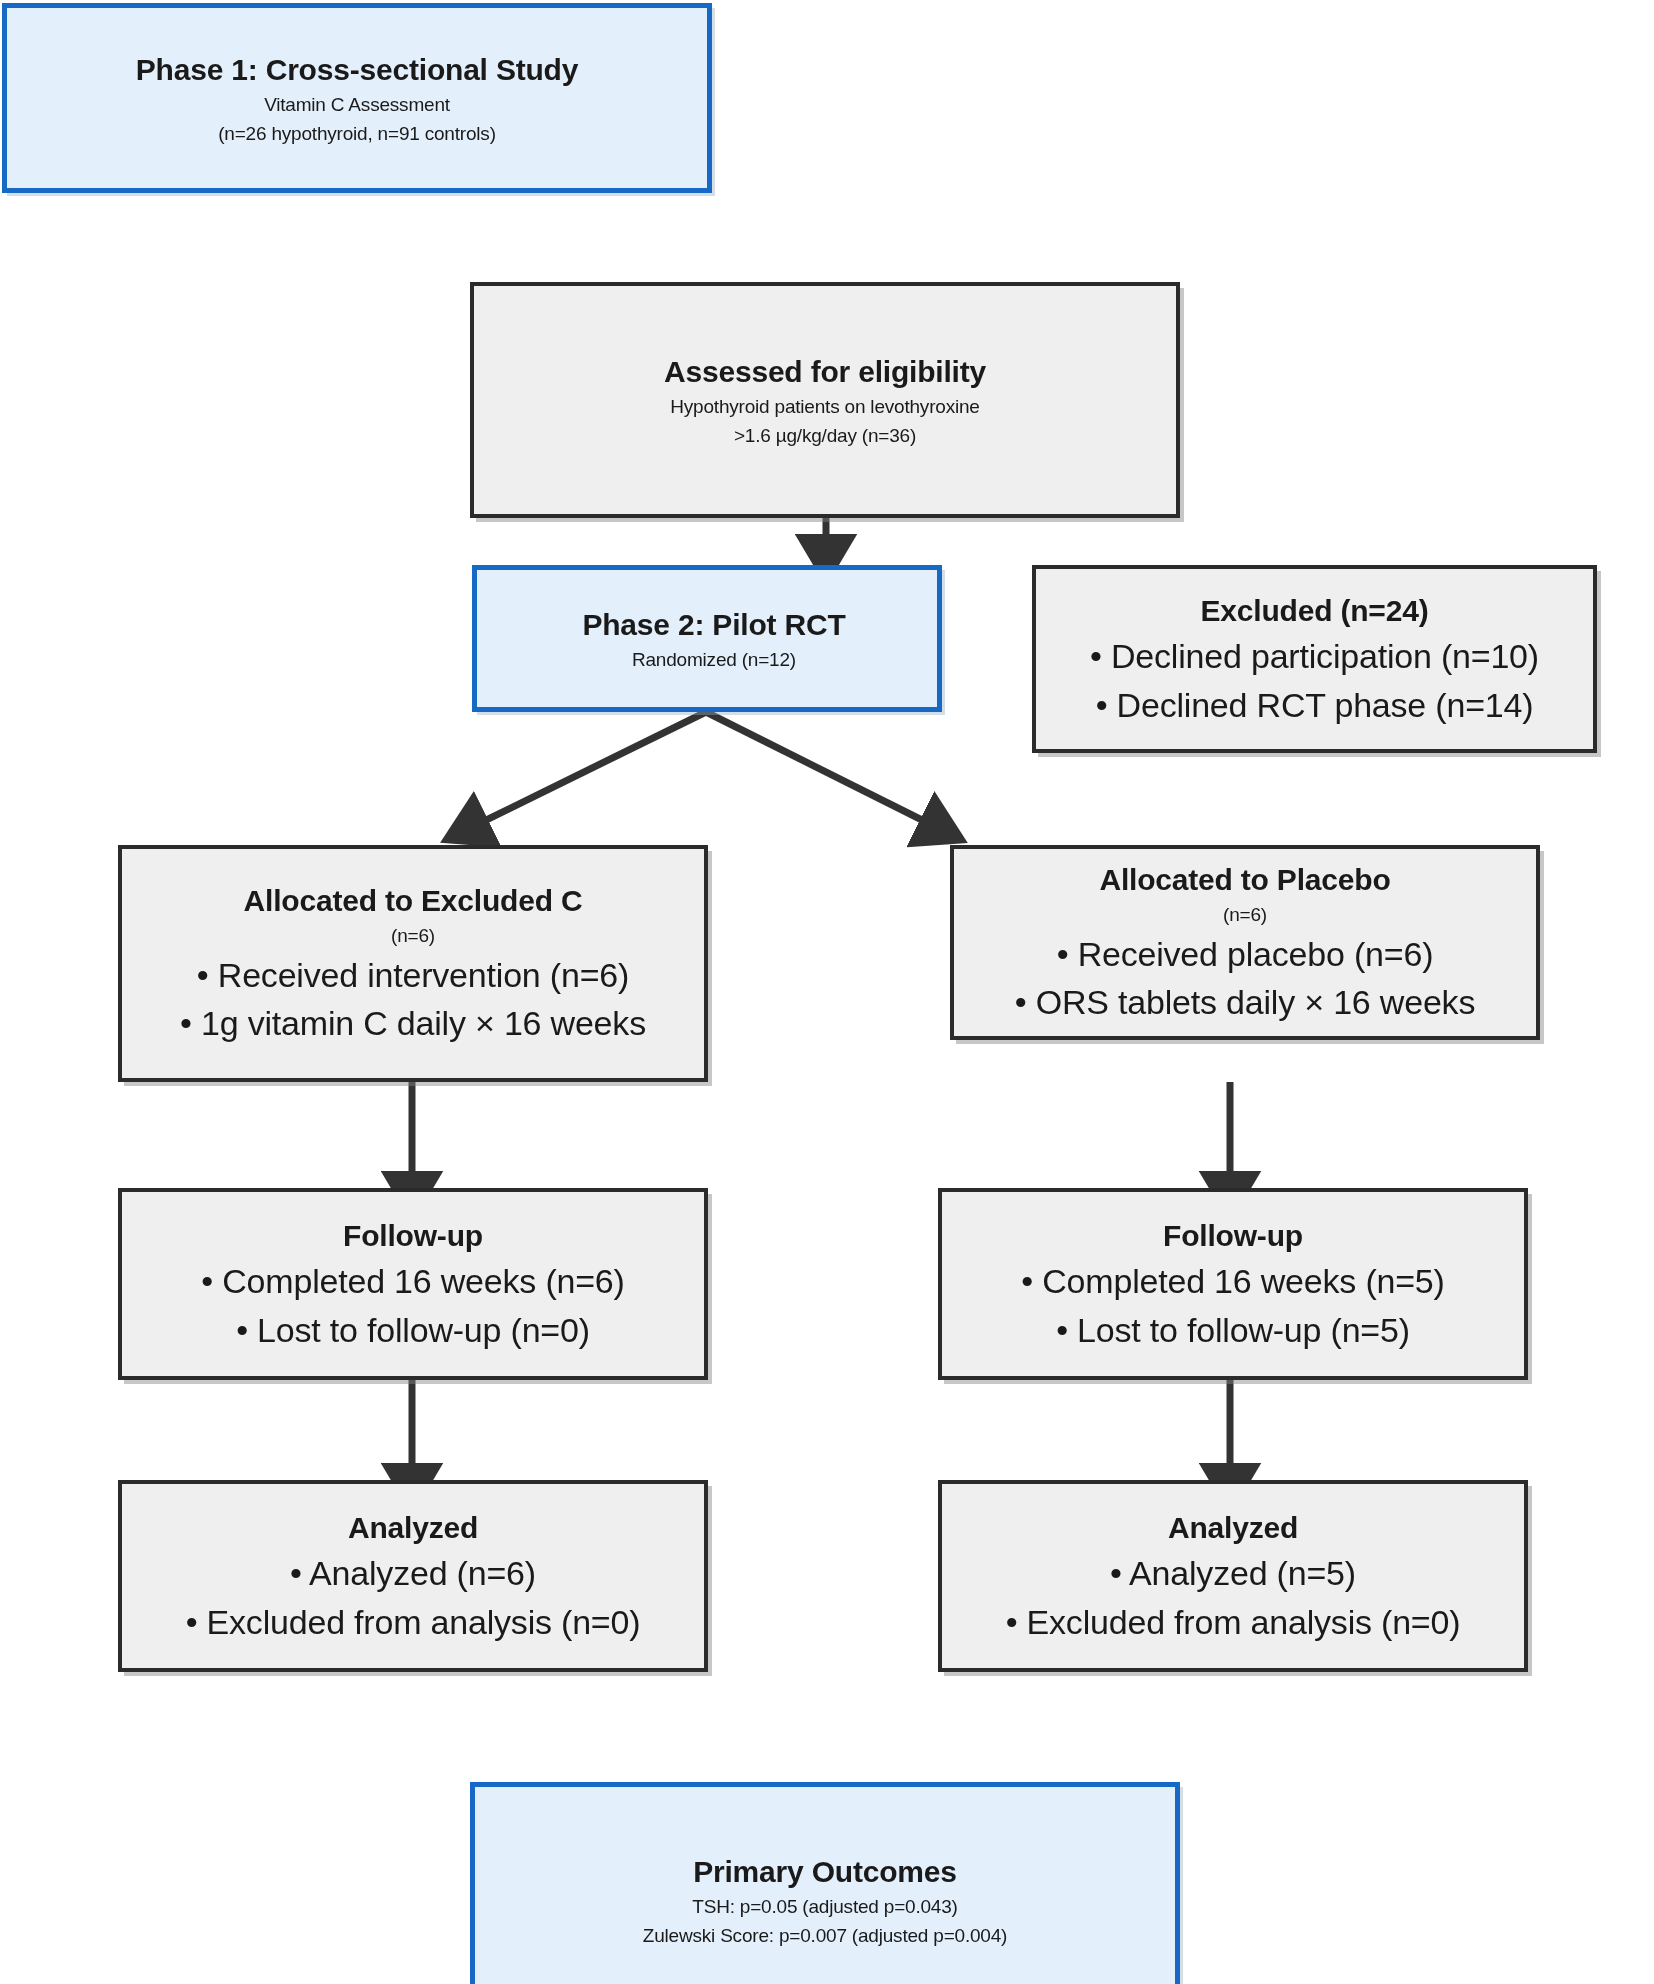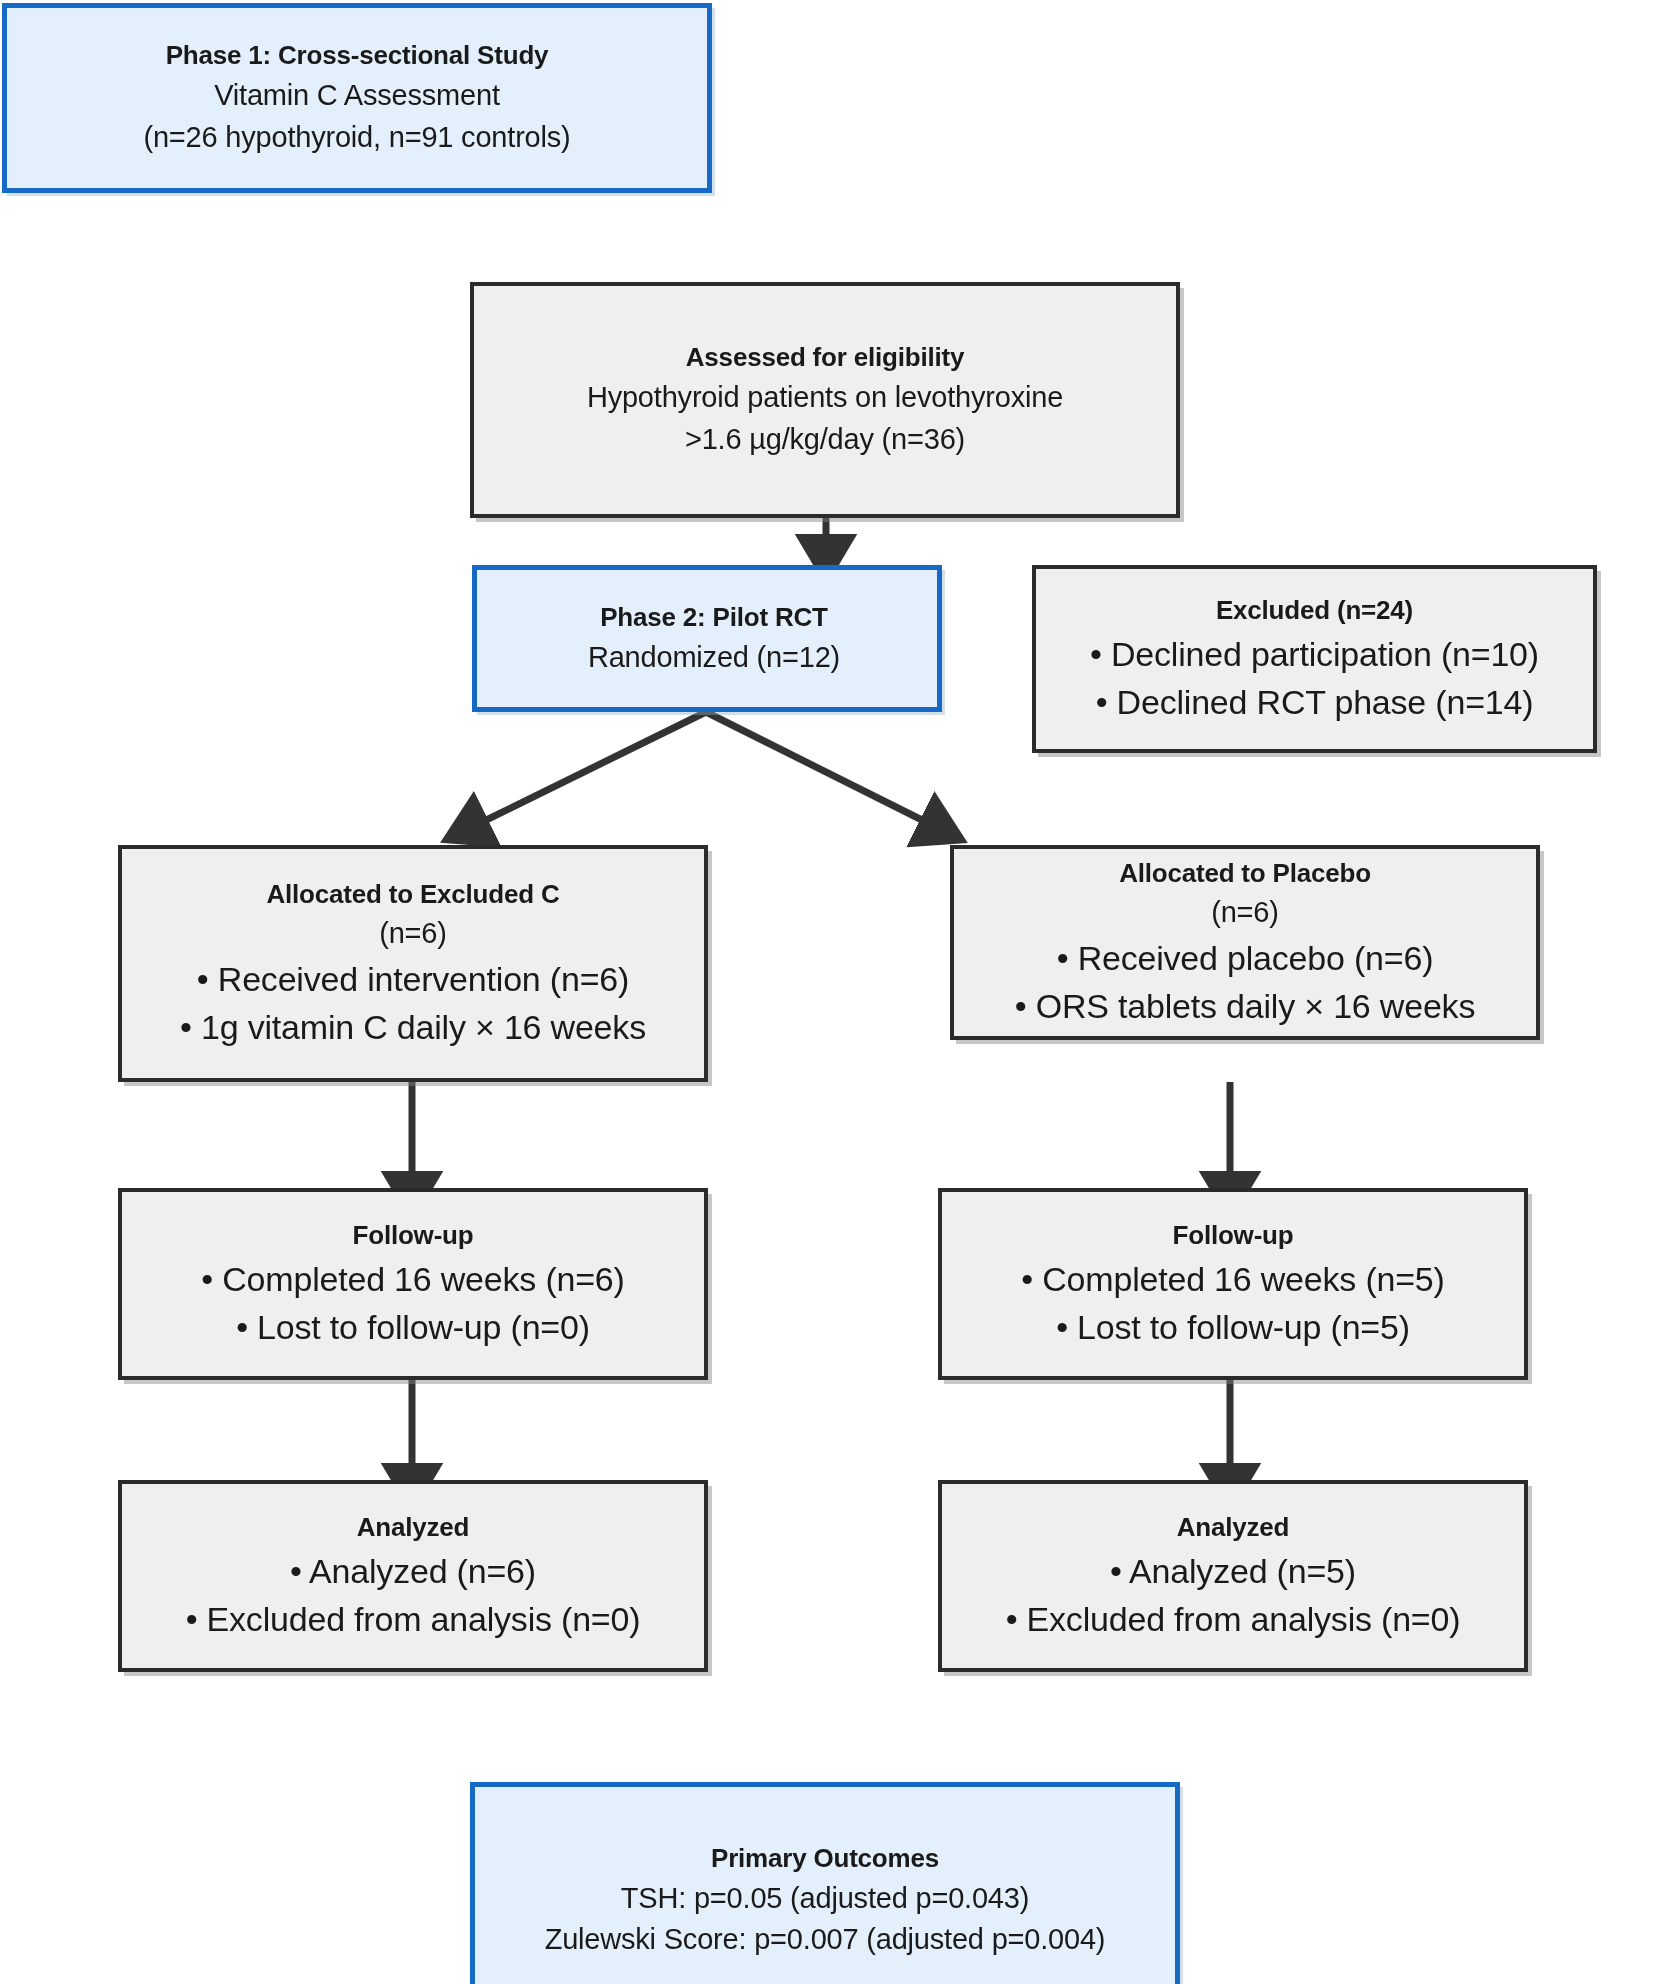--- a/index.html
+++ b/index.html
@@ -43,26 +43,26 @@
     border: 4px solid #2b2b2b;
     box-shadow: 5px 5px 0 -1px rgba(130,130,130,0.45);
   }
   .node.blue {
     background: #e4effc;
     border: 5px solid #1769c6;
     box-shadow: 4px 4px 0 -1px rgba(150,170,190,0.40);
   }
   .node .title {
     font-weight: bold;
-    font-size: 26px;
+    font-size: 30px;
     letter-spacing: -0.2px;
     margin-bottom: 4px;
   }
   .node .line {
-    font-size: 29px;
+    font-size: 19px;
     font-weight: normal;
     letter-spacing: -0.2px;
   }
   .node .line.bullet {
     font-size: 34px;
   }
   .node .lines {
     display: flex;
     flex-direction: column;
     align-items: center;

